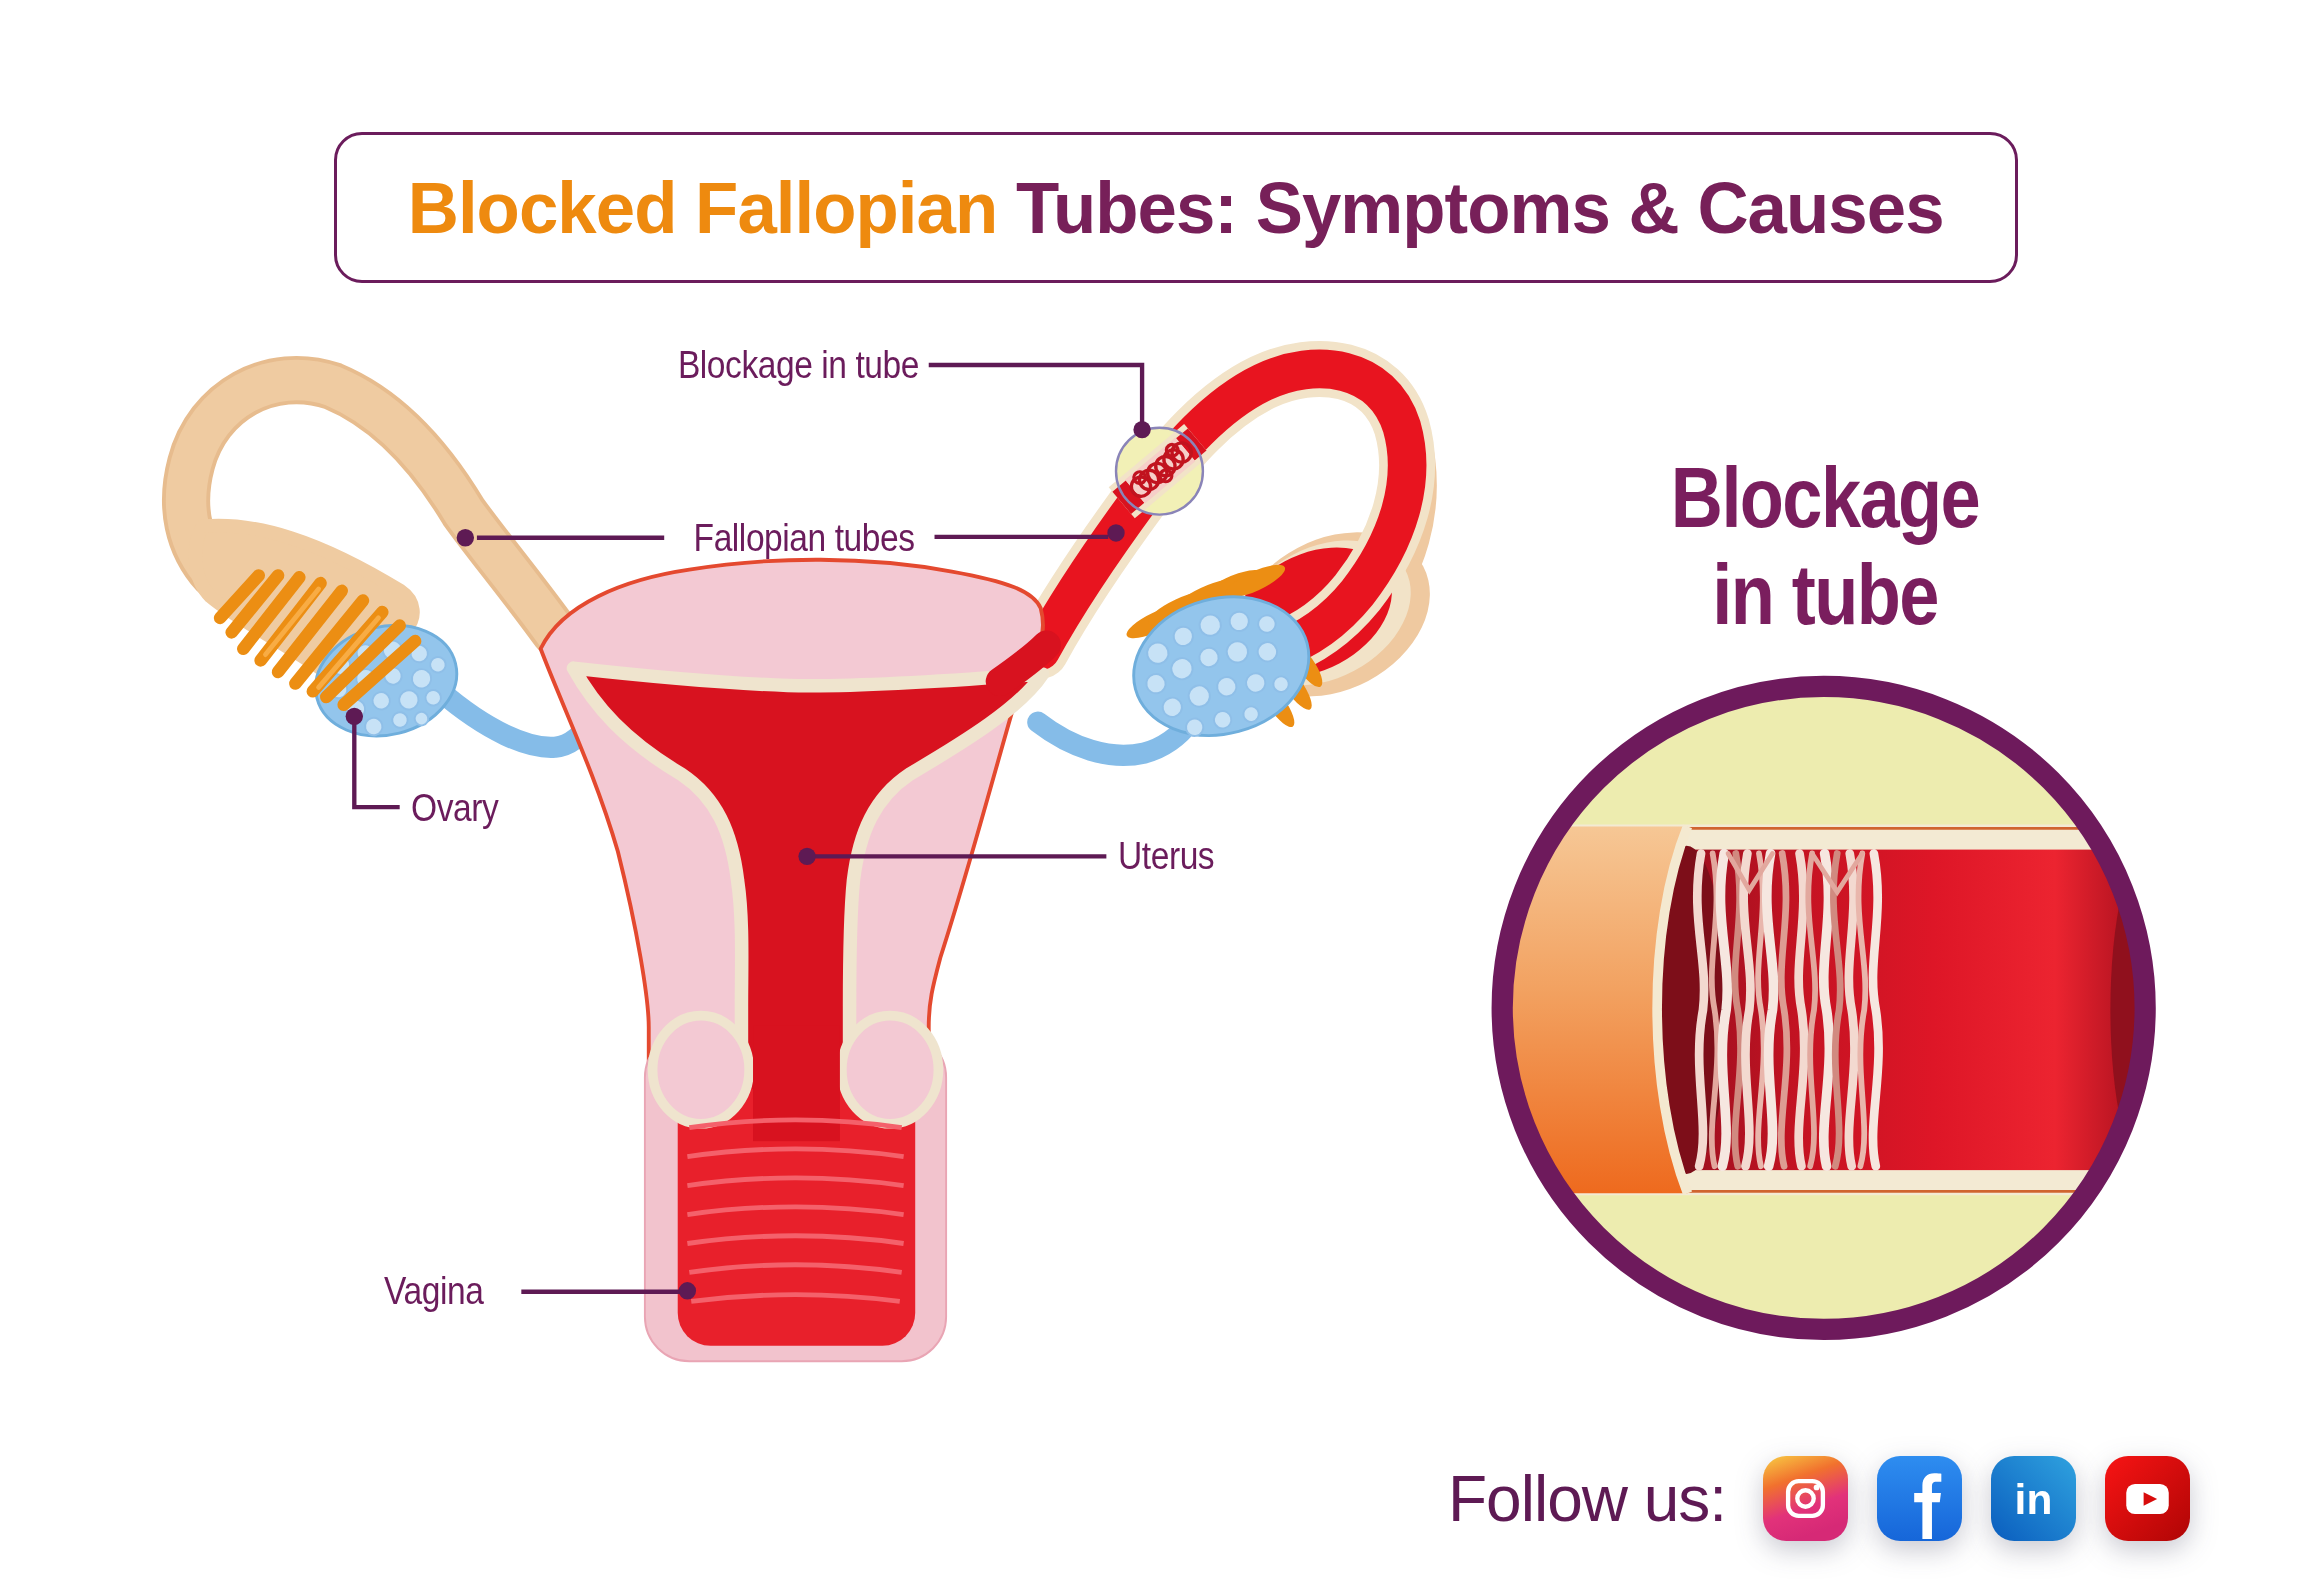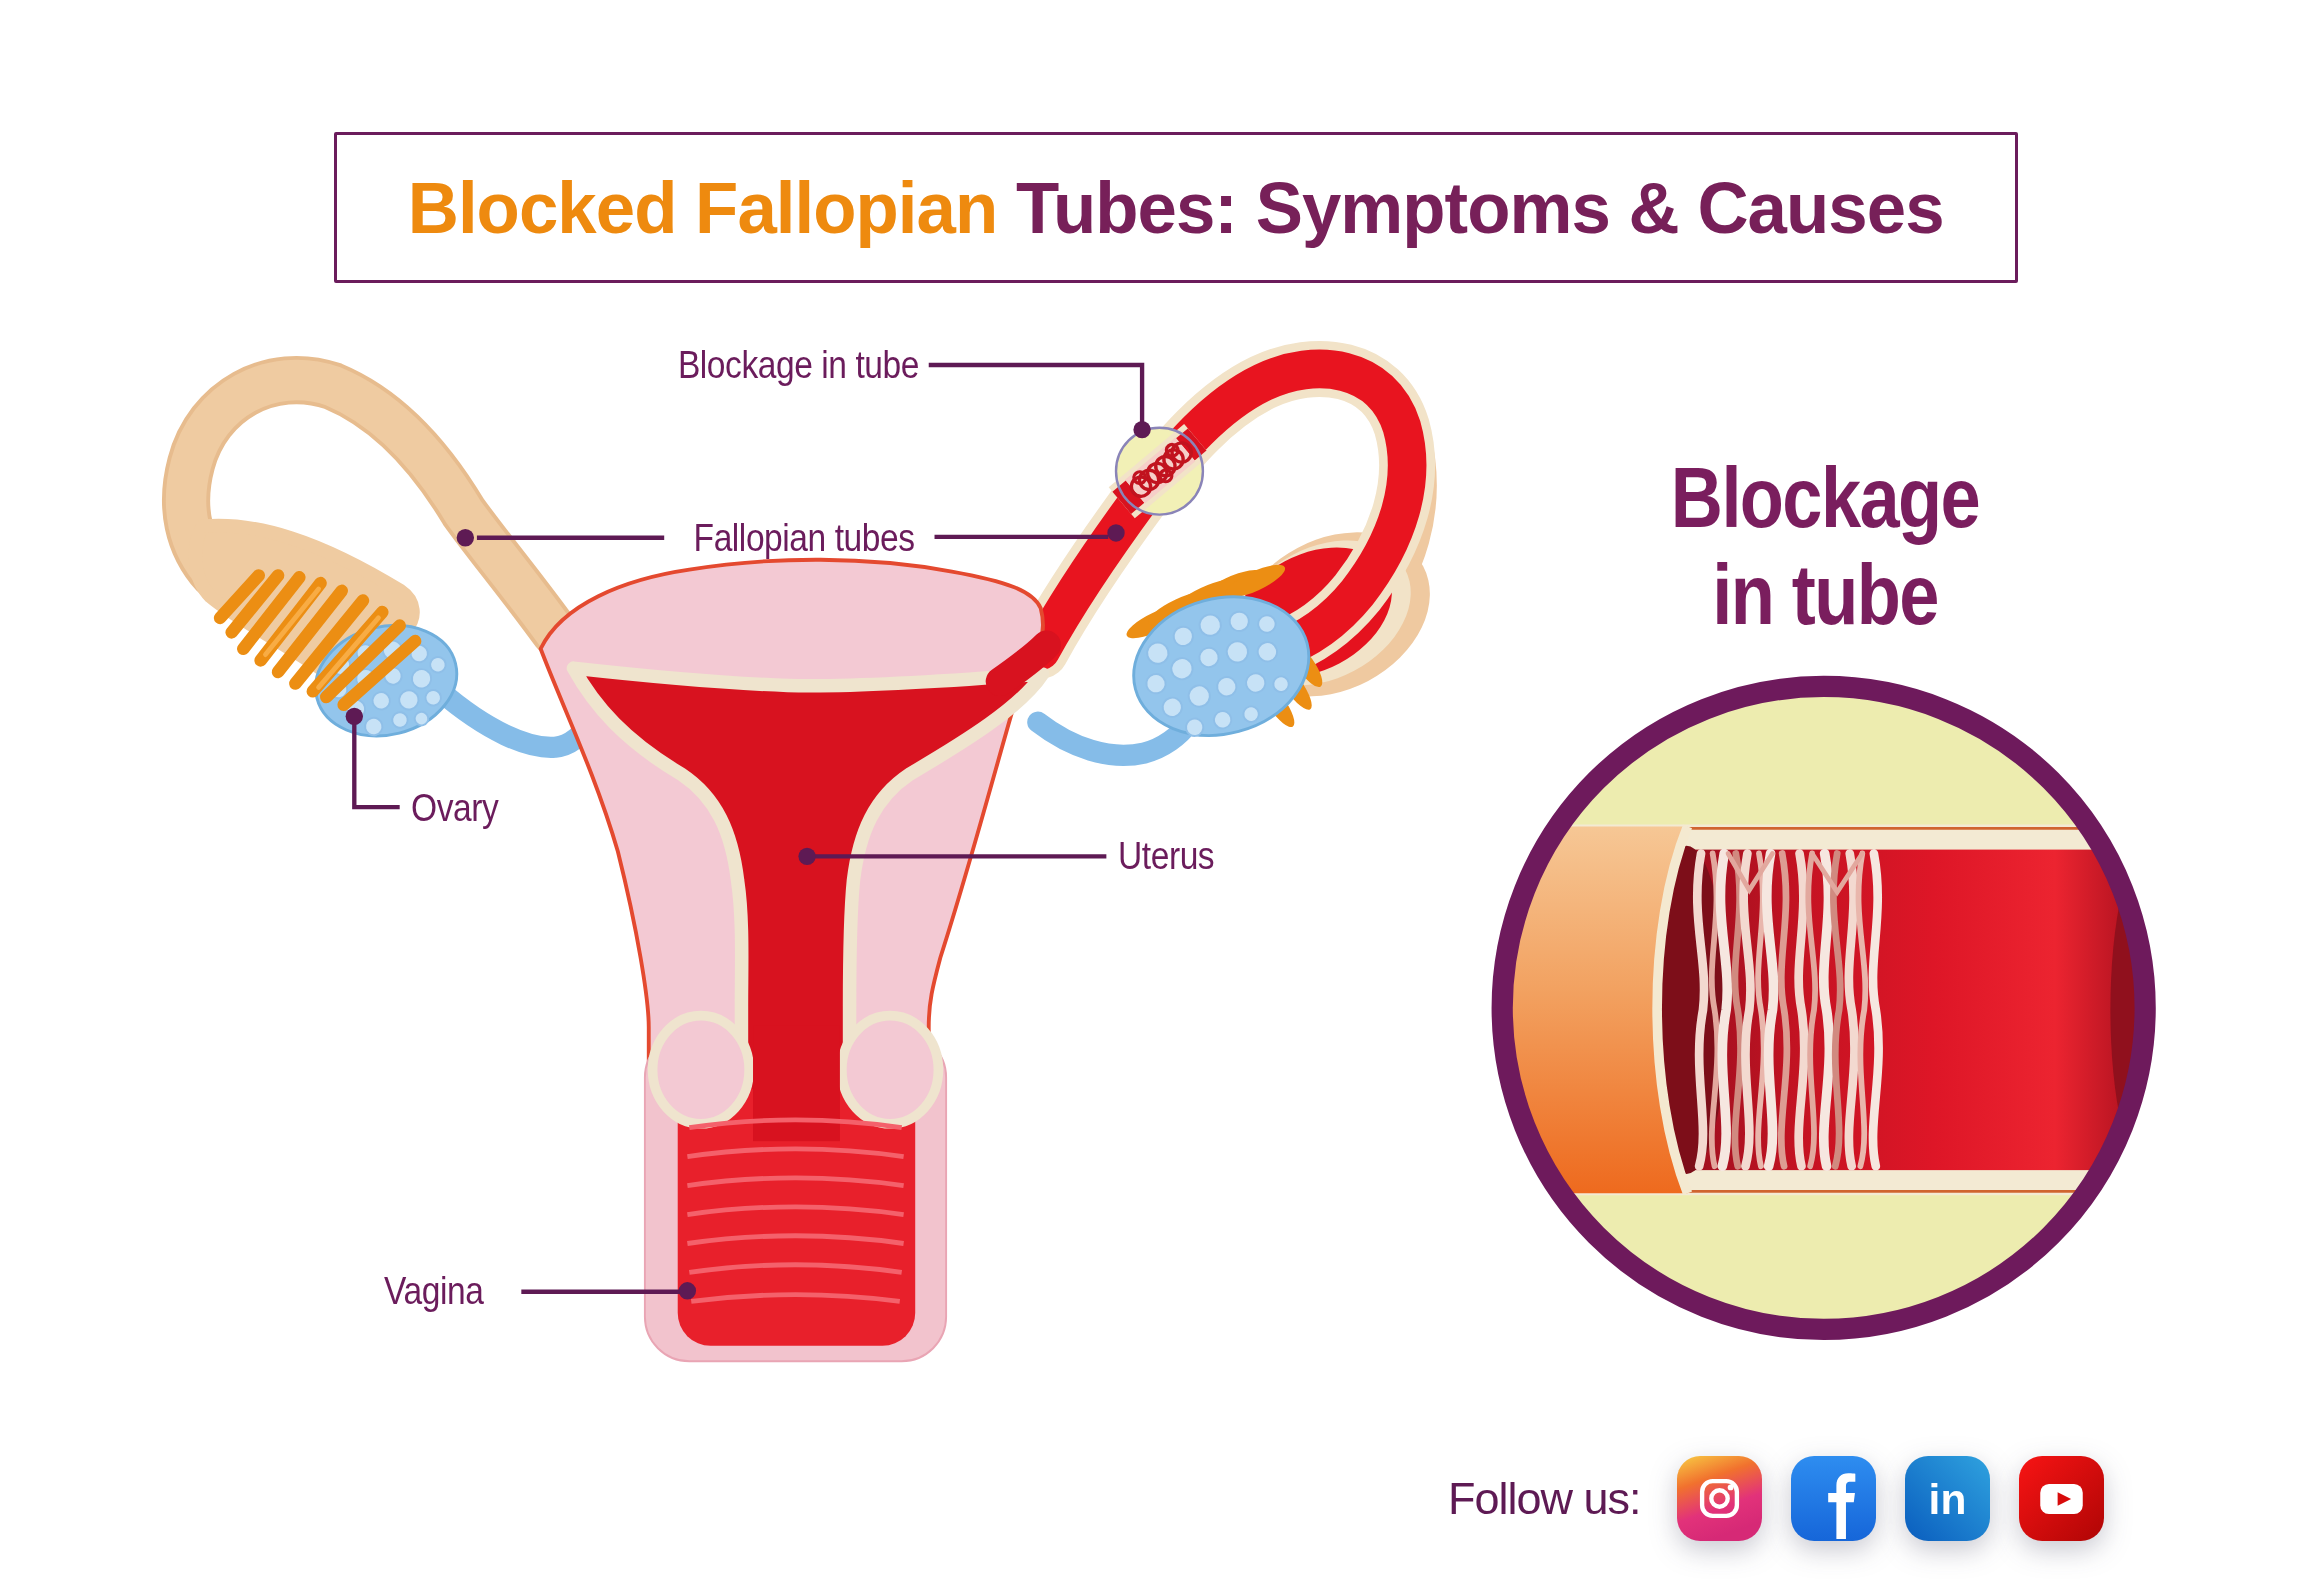--- a/index.html
+++ b/index.html
@@ -3,21 +3,21 @@
 <meta charset="utf-8">
 <style>
   html,body{margin:0;padding:0;}
   body{width:2317px;height:1593px;position:relative;background:#ffffff;
        font-family:"Liberation Sans",sans-serif;overflow:hidden;}
   .stage{position:absolute;inset:0;width:2317px;height:1593px;}
   .art{position:absolute;left:0;top:0;width:2317px;height:1593px;}
 
   
   .title-box{position:absolute;left:334px;top:132px;width:1678px;height:145px;
-    border:3.9px solid #6B1C5C;border-radius:2px;background:#fff;
+    border:3.9px solid #6B1C5C;border-radius:28px;background:#fff;
     display:flex;align-items:center;justify-content:center;}
   .title-text{font-size:73px;font-weight:bold;letter-spacing:-1px;white-space:nowrap;
     transform:scaleX(.97);}
   .title-text .hl{color:#EE8A0F;}
   .title-text .rest{color:#772059;}
 
   
   .lbl{position:absolute;font-size:39px;color:#6B1C5C;white-space:nowrap;
        letter-spacing:-0.5px;line-height:44px;}
   .lbl-blockage{left:618px;top:343px;width:301px;text-align:right;
@@ -28,21 +28,21 @@
   .lbl-uterus{left:1118px;top:834px;transform:scaleX(.86);transform-origin:left center;}
   .lbl-vagina{left:384px;top:1269px;transform:scaleX(.86);transform-origin:left center;}
 
   
   .inset-heading{position:absolute;left:1516px;top:450px;width:618px;text-align:center;
     font-size:85px;font-weight:bold;color:#7A1E5E;line-height:1.14;letter-spacing:-1.9px;
     transform:scaleX(.85);transform-origin:center;}
 
   
   .footer{position:absolute;left:1448px;top:1456px;display:flex;align-items:center;gap:29px;}
-  .follow{font-size:45px;color:#5E1A54;letter-spacing:-1px;margin-right:7.7px;white-space:nowrap;}
+  .follow{font-size:64px;color:#5E1A54;letter-spacing:-1px;margin-right:7.7px;white-space:nowrap;}
   .sicon{width:85px;height:85px;display:block;
     filter:drop-shadow(0 9.7px 13.5px rgba(40,40,70,.25));cursor:pointer;}
 </style>
 </head>
 <body>
 
 <div class="stage">
 
   <svg class="art" viewBox="0 0 2400 1650">
     <defs>

